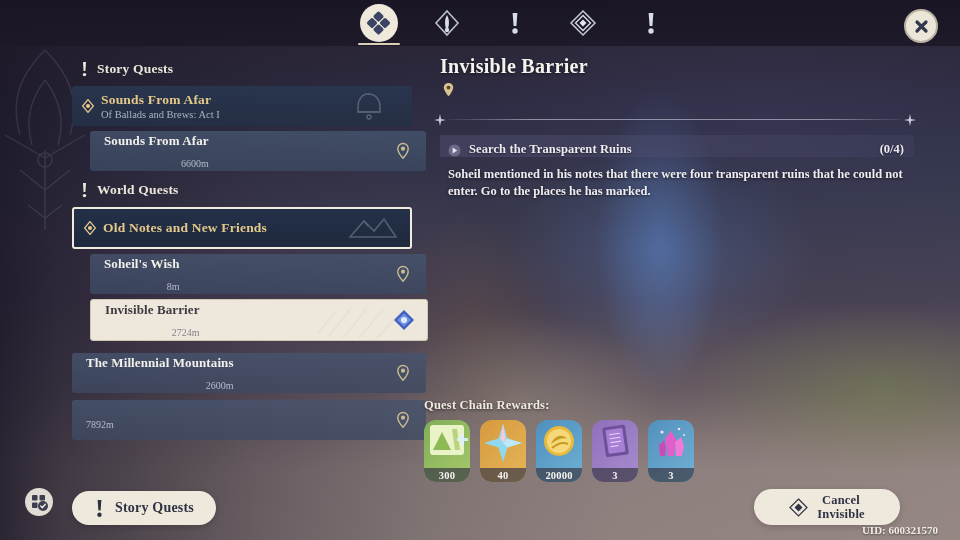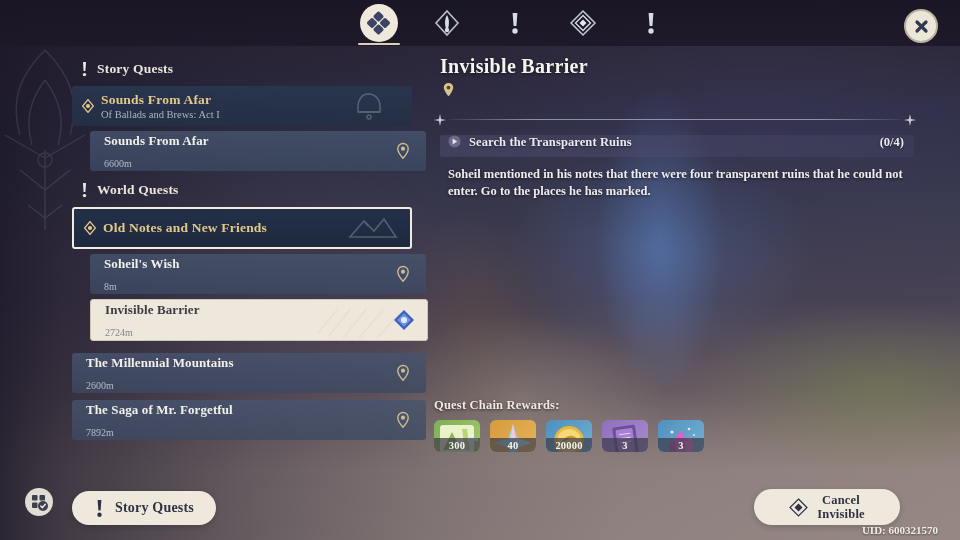--- a/index.html
+++ b/index.html
@@ -215,20 +215,21 @@
     font-size: 13px;
     font-weight: bold;
     color: #f2f0ea;
     letter-spacing: 0.1px;
   }
   .entry.selected .entry-title { color: #3d3a42; }
   .entry-dist {
     font-size: 10px;
     color: #b5bcc9;
     margin-top: 9px;
+    text-align: right;
   }
   .entry.selected .entry-dist { color: #86808a; }
   .entry-right {
     position: absolute;
     right: 12px; top: 50%;
     transform: translateY(-50%);
     width: 22px; height: 22px;
     display: flex;
     align-items: center;
     justify-content: center;
@@ -281,21 +282,21 @@
   .divider .spark.r { right: -6px; }
 
   .objective {
     position: relative;
     margin-top: 9px;
     height: 22px;
     width: 456px;
     border-radius: 2px;
     background: linear-gradient(90deg, rgba(86,86,122,0.42), rgba(70,72,104,0.30));
     display: flex;
-    align-items: flex-start;
+    align-items: flex-end;
     padding: 0 10px 0 8px;
     cursor: pointer;
   }
   .objective-label {
     font-size: 12.5px;
     font-weight: bold;
     color: #eceaf2;
     margin-left: 8px;
     letter-spacing: 0.1px;
     text-shadow: 0 1px 2px rgba(0,0,0,0.5);
@@ -314,38 +315,38 @@
     line-height: 17px;
     font-weight: bold;
     color: #eeecf0;
     text-shadow: 0 1px 3px rgba(0,0,0,0.6);
     margin-left: 8px;
   }
 
   
   .rewards {
     position: absolute;
-    left: 434px; top: 398px;
+    left: 424px; top: 398px;
   }
   .rewards-label {
     font-size: 12.5px;
     font-weight: bold;
     color: #efeae0;
     text-shadow: 0 1px 3px rgba(0,0,0,0.6);
     letter-spacing: 0.2px;
   }
   .reward-row {
     display: flex;
     gap: 10px;
     margin-top: 7px;
   }
   .reward {
     position: relative;
-    width: 46px; height: 32px;
-    border-radius: 6px;
+    width: 46px; height: 62px;
+    border-radius: 12px;
     overflow: hidden;
     cursor: pointer;
     box-shadow: inset 0 0 0 1px rgba(255,255,255,0.12);
   }
   .reward .art { position: absolute; inset: 0; }
   .reward .qty {
     position: absolute;
     left: 0; right: 0; bottom: 0;
     height: 14px;
     background: rgba(60,58,70,0.72);
@@ -610,21 +611,20 @@
       <div class="entry-right">
         <svg width="20" height="20" viewBox="0 0 20 20">
           <path d="M10 2.5 C13 2.5 15.2 4.8 15.2 7.7 C15.2 11.4 10 17.2 10 17.2 C10 17.2 4.8 11.4 4.8 7.7 C4.8 4.8 7 2.5 10 2.5 Z" fill="none" stroke="#c9bb92" stroke-width="1.4"></path>
           <circle cx="10" cy="7.7" r="2.1" fill="#c9bb92"></circle>
         </svg>
       </div>
     </div>
 
     <div class="entry top" style="margin-top:7px">
       <div class="entry-texts">
-        <span class="entry-title">The Saga of Mr. Forgetful</span>
         <span class="entry-dist">7892m</span>
       </div>
       <div class="entry-right">
         <svg width="20" height="20" viewBox="0 0 20 20">
           <path d="M10 2.5 C13 2.5 15.2 4.8 15.2 7.7 C15.2 11.4 10 17.2 10 17.2 C10 17.2 4.8 11.4 4.8 7.7 C4.8 4.8 7 2.5 10 2.5 Z" fill="none" stroke="#c9bb92" stroke-width="1.4"></path>
           <circle cx="10" cy="7.7" r="2.1" fill="#c9bb92"></circle>
         </svg>
       </div>
     </div>
 

